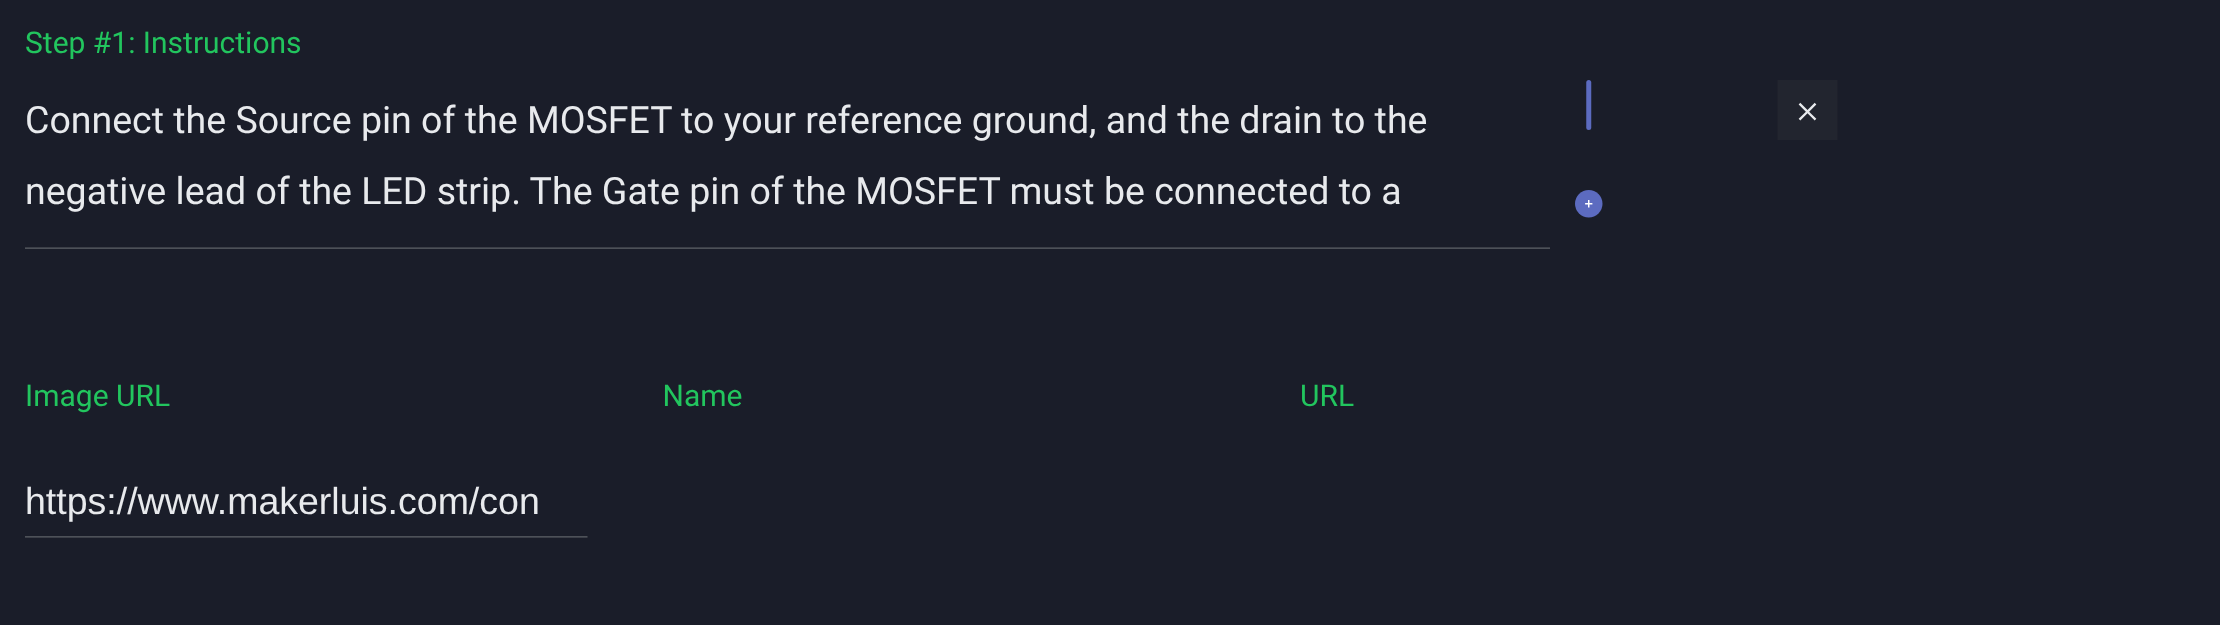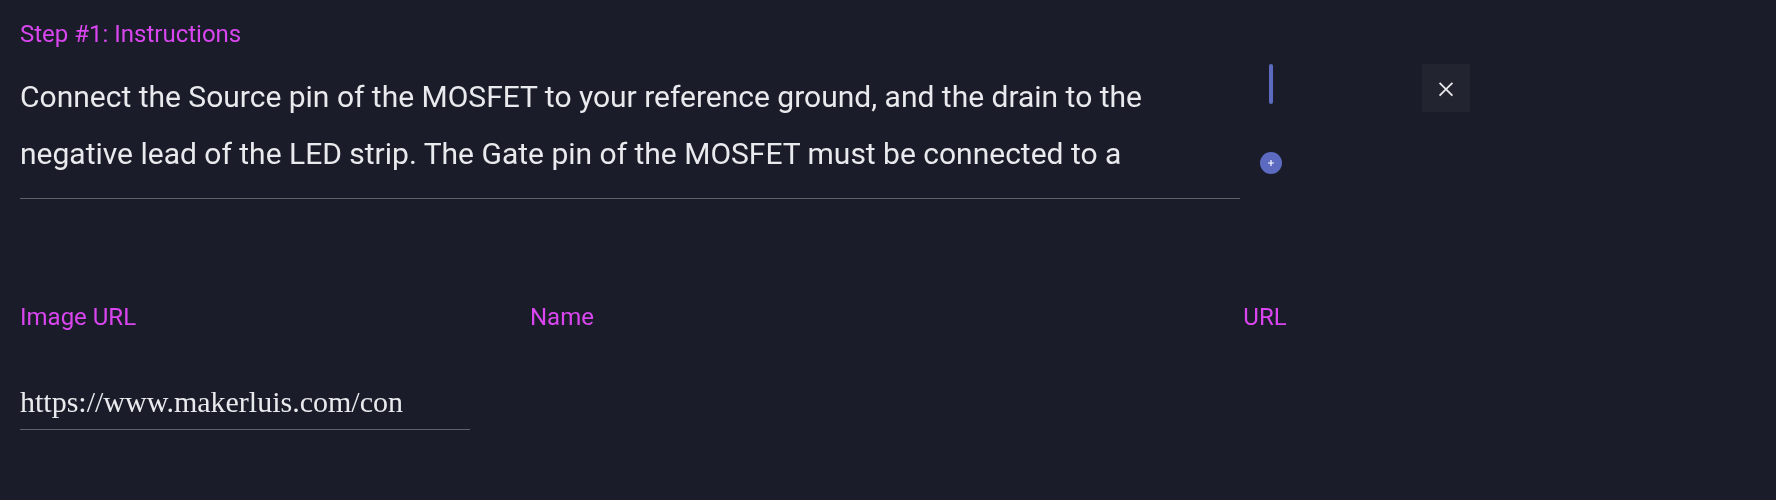--- a/index.html
+++ b/index.html
@@ -13,21 +13,21 @@
       width: 1776px;
       height: 500px;
       padding: 20px;
       color: #9aa0a6;
     }
     .step-section {
       margin-bottom: 100px;
     }
     .field-label {
       font-size: 24px;
-      color: #d946ef;
+      color: #22c55e;
       margin-bottom: 12px;
       display: block;
     }
     .instructions-row {
       display: flex;
       align-items: flex-start;
       gap: 20px;
     }
     .instructions-input-wrapper {
       position: relative;
@@ -102,30 +102,29 @@
     }
     .field-group.image-url {
       width: 450px;
     }
     .field-group.name {
       width: 450px;
       justify-content: space-between;
     }
     .field-group.url {
       width: 450px;
-      align-items: center;
     }
     .text-input {
       background: transparent;
       border: none;
       border-bottom: 1px solid #5f6368;
       color: #e8eaed;
       font-size: 30px;
       padding: 10px 0;
-      font-family: Liberation Serif, serif;
+      font-family: Liberation Sans, sans-serif;
       width: 100%;
     }
   </style>
 </head>
 <body>
 
 <div class="step-section">
   <label class="field-label">Step #1: Instructions</label>
   <div class="instructions-row">
     <div class="instructions-input-wrapper">

